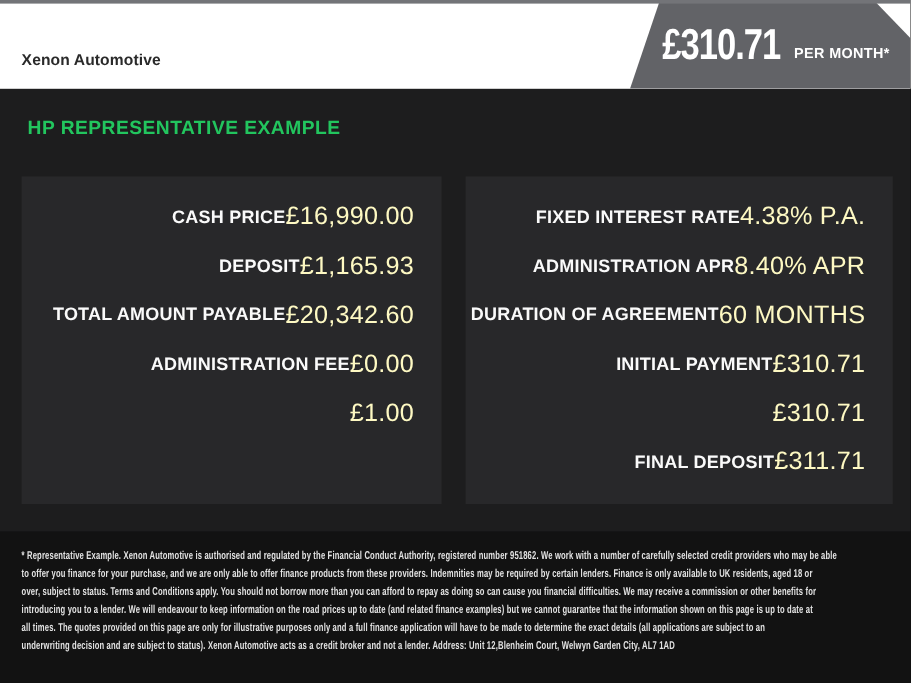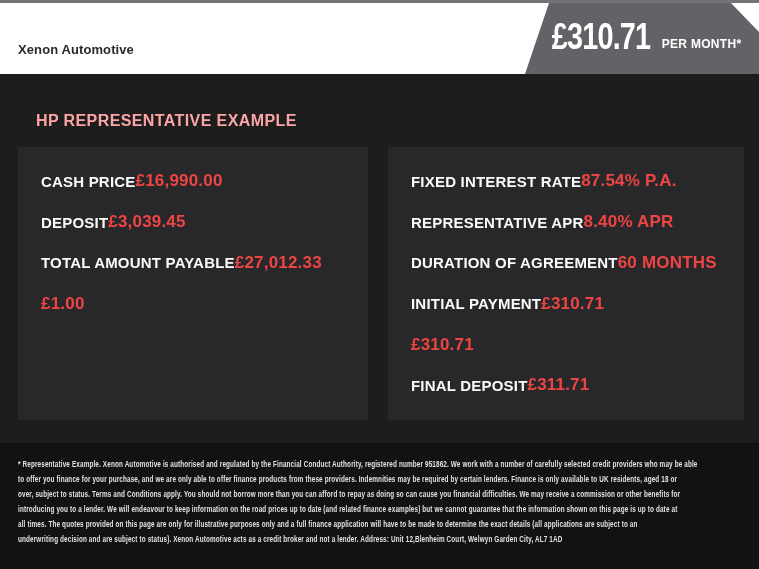--- a/index.html
+++ b/index.html
@@ -35,36 +35,36 @@
   .suffix {
     font-size: 12px; font-weight: 700; color: #ffffff;
     margin-left: 2px; margin-top: 14px; letter-spacing: 0.3px;
     white-space: nowrap;
     text-align: right;
   }
 
   
   .main { position: absolute; top: 74px; left: 0; width: 759px; height: 369px; background: #1d1d1e; }
   .title {
-    position: absolute; left: 20px; top: 22px; margin: 16px;
-    font-size: 16px; font-weight: 700; color: #fca5a5; letter-spacing: 0.4px;
+    position: absolute; left: 20px; top: 22px; margin: 3px;
+    font-size: 16px; font-weight: 700; color: #22c55e; letter-spacing: 0.4px;
   }
   .panel {
     position: absolute; top: 73px; height: 273px;
     background: #28282a;
     padding: 14px 0; 
   }
   .panel-left  { left: 18px;  width: 350px; }
   .panel-right { left: 388px; width: 356px; }
   .row {
-    height: 40.8px; display: flex; align-items: center; justify-content: flex-start;
+    height: 40.8px; display: flex; align-items: center; justify-content: flex-end;
     padding: 0 23px;
   }
   .lbl { font-size: 15px; font-weight: 700; color: #fafafa; letter-spacing: 0.2px; white-space: nowrap; }
-  .val { font-size: 17px; font-weight: 700; color: #ef4444; letter-spacing: 0.2px; white-space: nowrap; }
+  .val { font-size: 21px; font-weight: 400; color: #fef9c3; letter-spacing: 0.2px; white-space: nowrap; }
 
   
   .disclaimer {
     position: absolute; top: 443px; left: 0; width: 759px; height: 126px;
     background: #121212; padding: 13px 0 0 18px;
   }
   .dline {
     white-space: nowrap;
     font-size: 9.5px; font-weight: 700; color: #e3e3e3;
     line-height: 15px; letter-spacing: 0.2px;
@@ -90,38 +90,42 @@
   <main class="main">
     <h1 class="title">HP REPRESENTATIVE EXAMPLE</h1>
 
     <section class="panel panel-left">
       <div class="row">
         <span class="lbl">CASH PRICE</span>
         <span class="val">£16,990.00</span>
       </div>
       <div class="row">
         <span class="lbl">DEPOSIT</span>
-        <span class="val">£3,039.45</span>
+        <span class="val">£1,165.93</span>
       </div>
       <div class="row">
         <span class="lbl">TOTAL AMOUNT PAYABLE</span>
-        <span class="val">£27,012.33</span>
+        <span class="val">£20,342.60</span>
+      </div>
+      <div class="row">
+        <span class="lbl">ADMINISTRATION FEE</span>
+        <span class="val">£0.00</span>
       </div>
       <div class="row">
         <span class="val">£1.00</span>
       </div>
     </section>
 
     <section class="panel panel-right">
       <div class="row">
         <span class="lbl">FIXED INTEREST RATE</span>
-        <span class="val">87.54% P.A.</span>
+        <span class="val">4.38% P.A.</span>
       </div>
       <div class="row">
-        <span class="lbl">REPRESENTATIVE APR</span>
+        <span class="lbl">ADMINISTRATION APR</span>
         <span class="val">8.40% APR</span>
       </div>
       <div class="row">
         <span class="lbl">DURATION OF AGREEMENT</span>
         <span class="val">60 MONTHS</span>
       </div>
       <div class="row">
         <span class="lbl">INITIAL PAYMENT</span>
         <span class="val">£310.71</span>
       </div>

